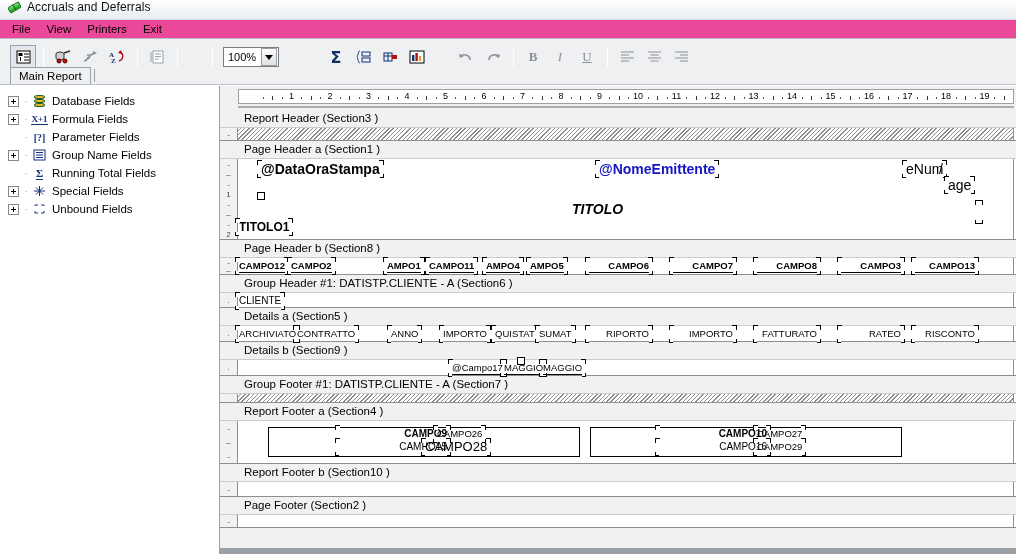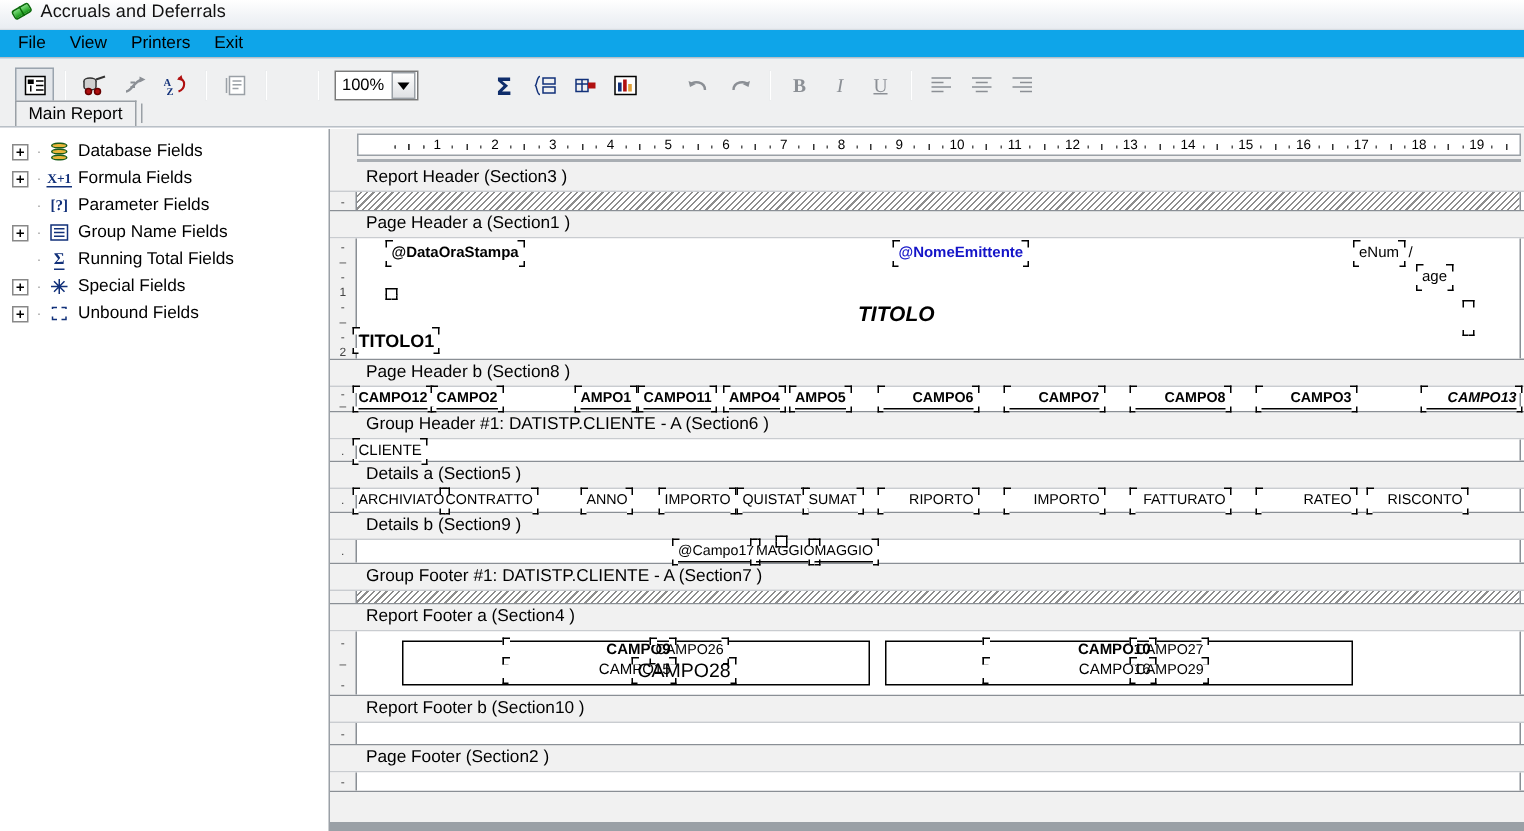--- a/index.html
+++ b/index.html
@@ -40,21 +40,21 @@
     background: #0a6b0a;
   }
   .title-text {
     font-size: 12px; color: #111; font-weight: 400;
     letter-spacing: .1px;
   }
 
   
   .menubar {
     height: 19px;
-    background: #0ea5e9;
+    background: #ec4899;
     display: flex; align-items: center;
     padding-left: 4px;
     border-bottom: 1px solid #b9c0c7;
   }
   .menu-item {
     padding: 2px 8px; font-size: 11.5px; color: #000;
     cursor: default;
   }
 
   
@@ -238,21 +238,21 @@
     margin-right: 2px;
   }
   .hatched {
     background-image: repeating-linear-gradient(
       -45deg, #ffffff 0 2px, #8d8d8d 2px 3px);
   }
 
   
   .fld {
     position: absolute;
-    font-size: 10px;
+    font-size: 14px;
     white-space: nowrap;
     line-height: 12px;
     padding: 0 1px;
     color: #000;
   }
   .fld.sel::before, .fld.sel::after,
   .fld.sel > .c3, .fld.sel > .c4 {
     content:""; position: absolute; width: 4px; height: 4px;
     border: 1px solid #000; background: #fff;
   }
@@ -662,21 +662,21 @@
             <div class="fld sel bold underlineall" style="left:0px;   top:2px; font-size:9.5px;"><span>CAMPO12</span><i class="c3"></i><i class="c4"></i></div>
             <div class="fld sel bold underlineall" style="left:52px;  top:2px; font-size:9.5px;"><span>CAMPO2</span><i class="c3"></i><i class="c4"></i></div>
             <div class="fld sel bold underlineall" style="left:148px; top:2px; font-size:9.5px;"><span>AMPO1</span><i class="c3"></i><i class="c4"></i></div>
             <div class="fld sel bold underlineall" style="left:190px; top:2px; font-size:9.5px;"><span>CAMPO11</span><i class="c3"></i><i class="c4"></i></div>
             <div class="fld sel bold underlineall" style="left:247px; top:2px; font-size:9.5px;"><span>AMPO4</span><i class="c3"></i><i class="c4"></i></div>
             <div class="fld sel bold underlineall" style="left:291px; top:2px; font-size:9.5px;"><span>AMPO5</span><i class="c3"></i><i class="c4"></i></div>
             <div class="fld sel bold underlineall right" style="left:350px; top:2px; width:62px; font-size:9.5px;"><span>CAMPO6</span><i class="c3"></i><i class="c4"></i></div>
             <div class="fld sel bold underlineall right" style="left:434px; top:2px; width:62px; font-size:9.5px;"><span>CAMPO7</span><i class="c3"></i><i class="c4"></i></div>
             <div class="fld sel bold underlineall right" style="left:518px; top:2px; width:62px; font-size:9.5px;"><span>CAMPO8</span><i class="c3"></i><i class="c4"></i></div>
             <div class="fld sel bold underlineall right" style="left:602px; top:2px; width:62px; font-size:9.5px;"><span>CAMPO3</span><i class="c3"></i><i class="c4"></i></div>
-            <div class="fld sel bold underlineall right" style="left:712px; top:2px; width:62px; font-size:9.5px;font-style:italic;"><span>CAMPO13</span><i class="c3"></i><i class="c4"></i></div>
+            <div class="fld sel bold underlineall right" style="left:676px; top:2px; width:62px; font-size:9.5px;"><span>CAMPO13</span><i class="c3"></i><i class="c4"></i></div>
           </div>
         </div>
 
         <div class="sec-label">Group Header #1: DATISTP.CLIENTE - A (Section6 )</div>
         <div class="sec-band" style="height:16px">
           <div class="gutter">
               <span>.</span>
             </div>
           <div class="sec-canvas">
             <div class="fld sel" style="left:0px; top:2px; font-size:10px;">

